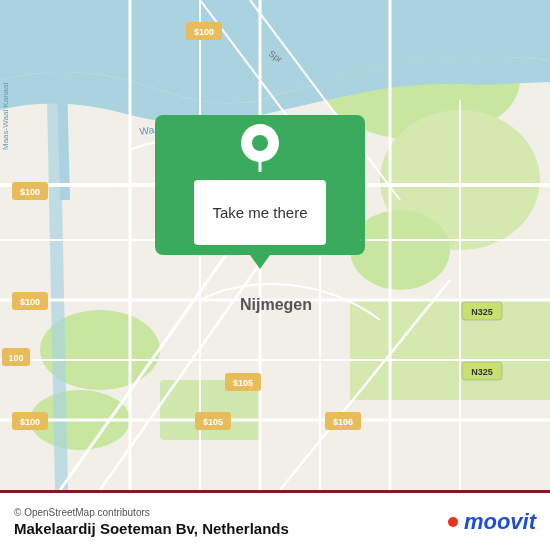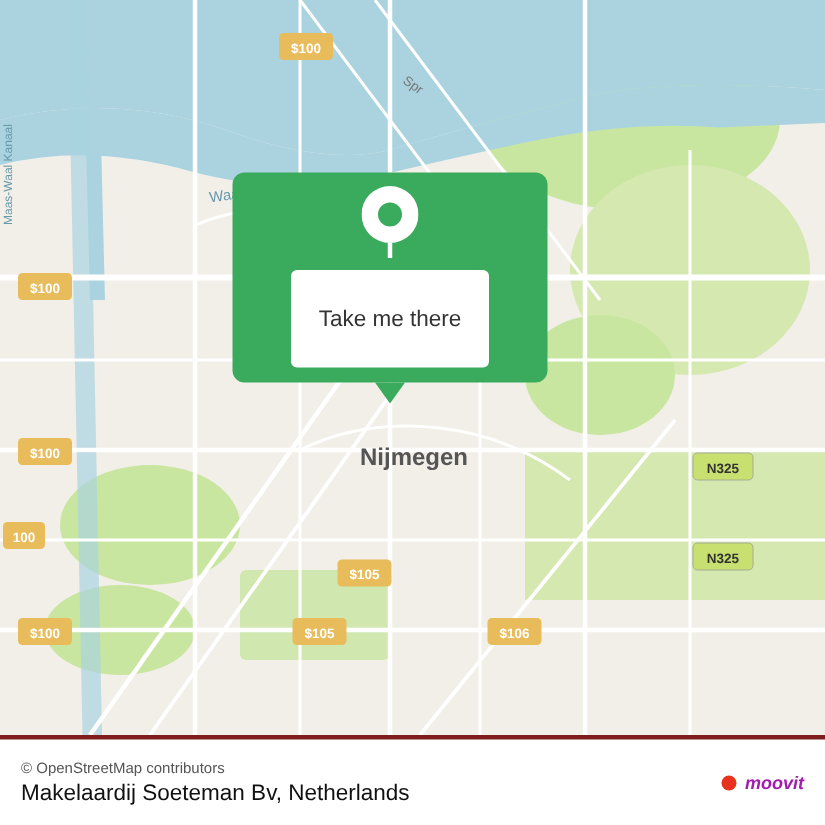--- a/index.html
+++ b/index.html
@@ -97,34 +97,34 @@
       gap: 2px;
     }
 
     #osm-credit {
       font-size: 10px;
       color: #555;
     }
 
     #location-name {
       font-size: 15px;
-      font-weight: 400;
+      font-weight: 700;
       color: #111;
     }
 
     #moovit-logo {
       display: flex;
       align-items: center;
       gap: 4px;
     }
 
     .moovit-text {
-      font-size: 12px;
+      font-size: 22px;
       font-weight: 700;
-      color: #a21caf;
+      color: #1d4ed8;
       font-style: italic;
     }
 
     .moovit-dot {
       width: 10px;
       height: 10px;
       border-radius: 50%;
       background: #e8321e;
       display: inline-block;
       margin-right: 2px;

